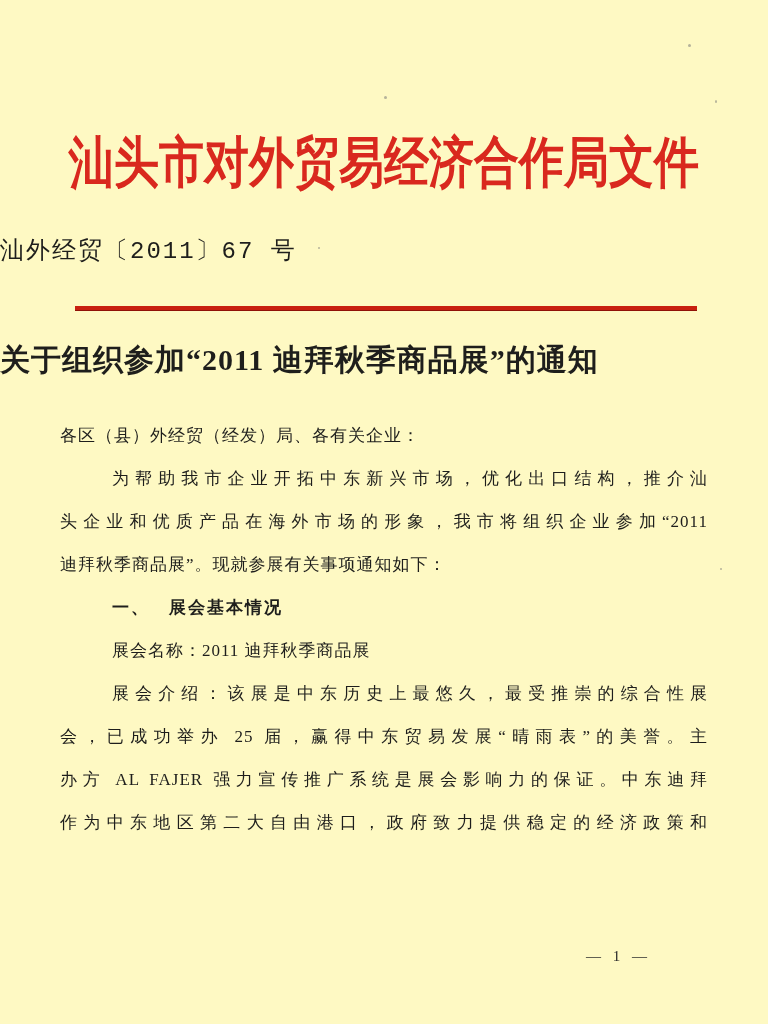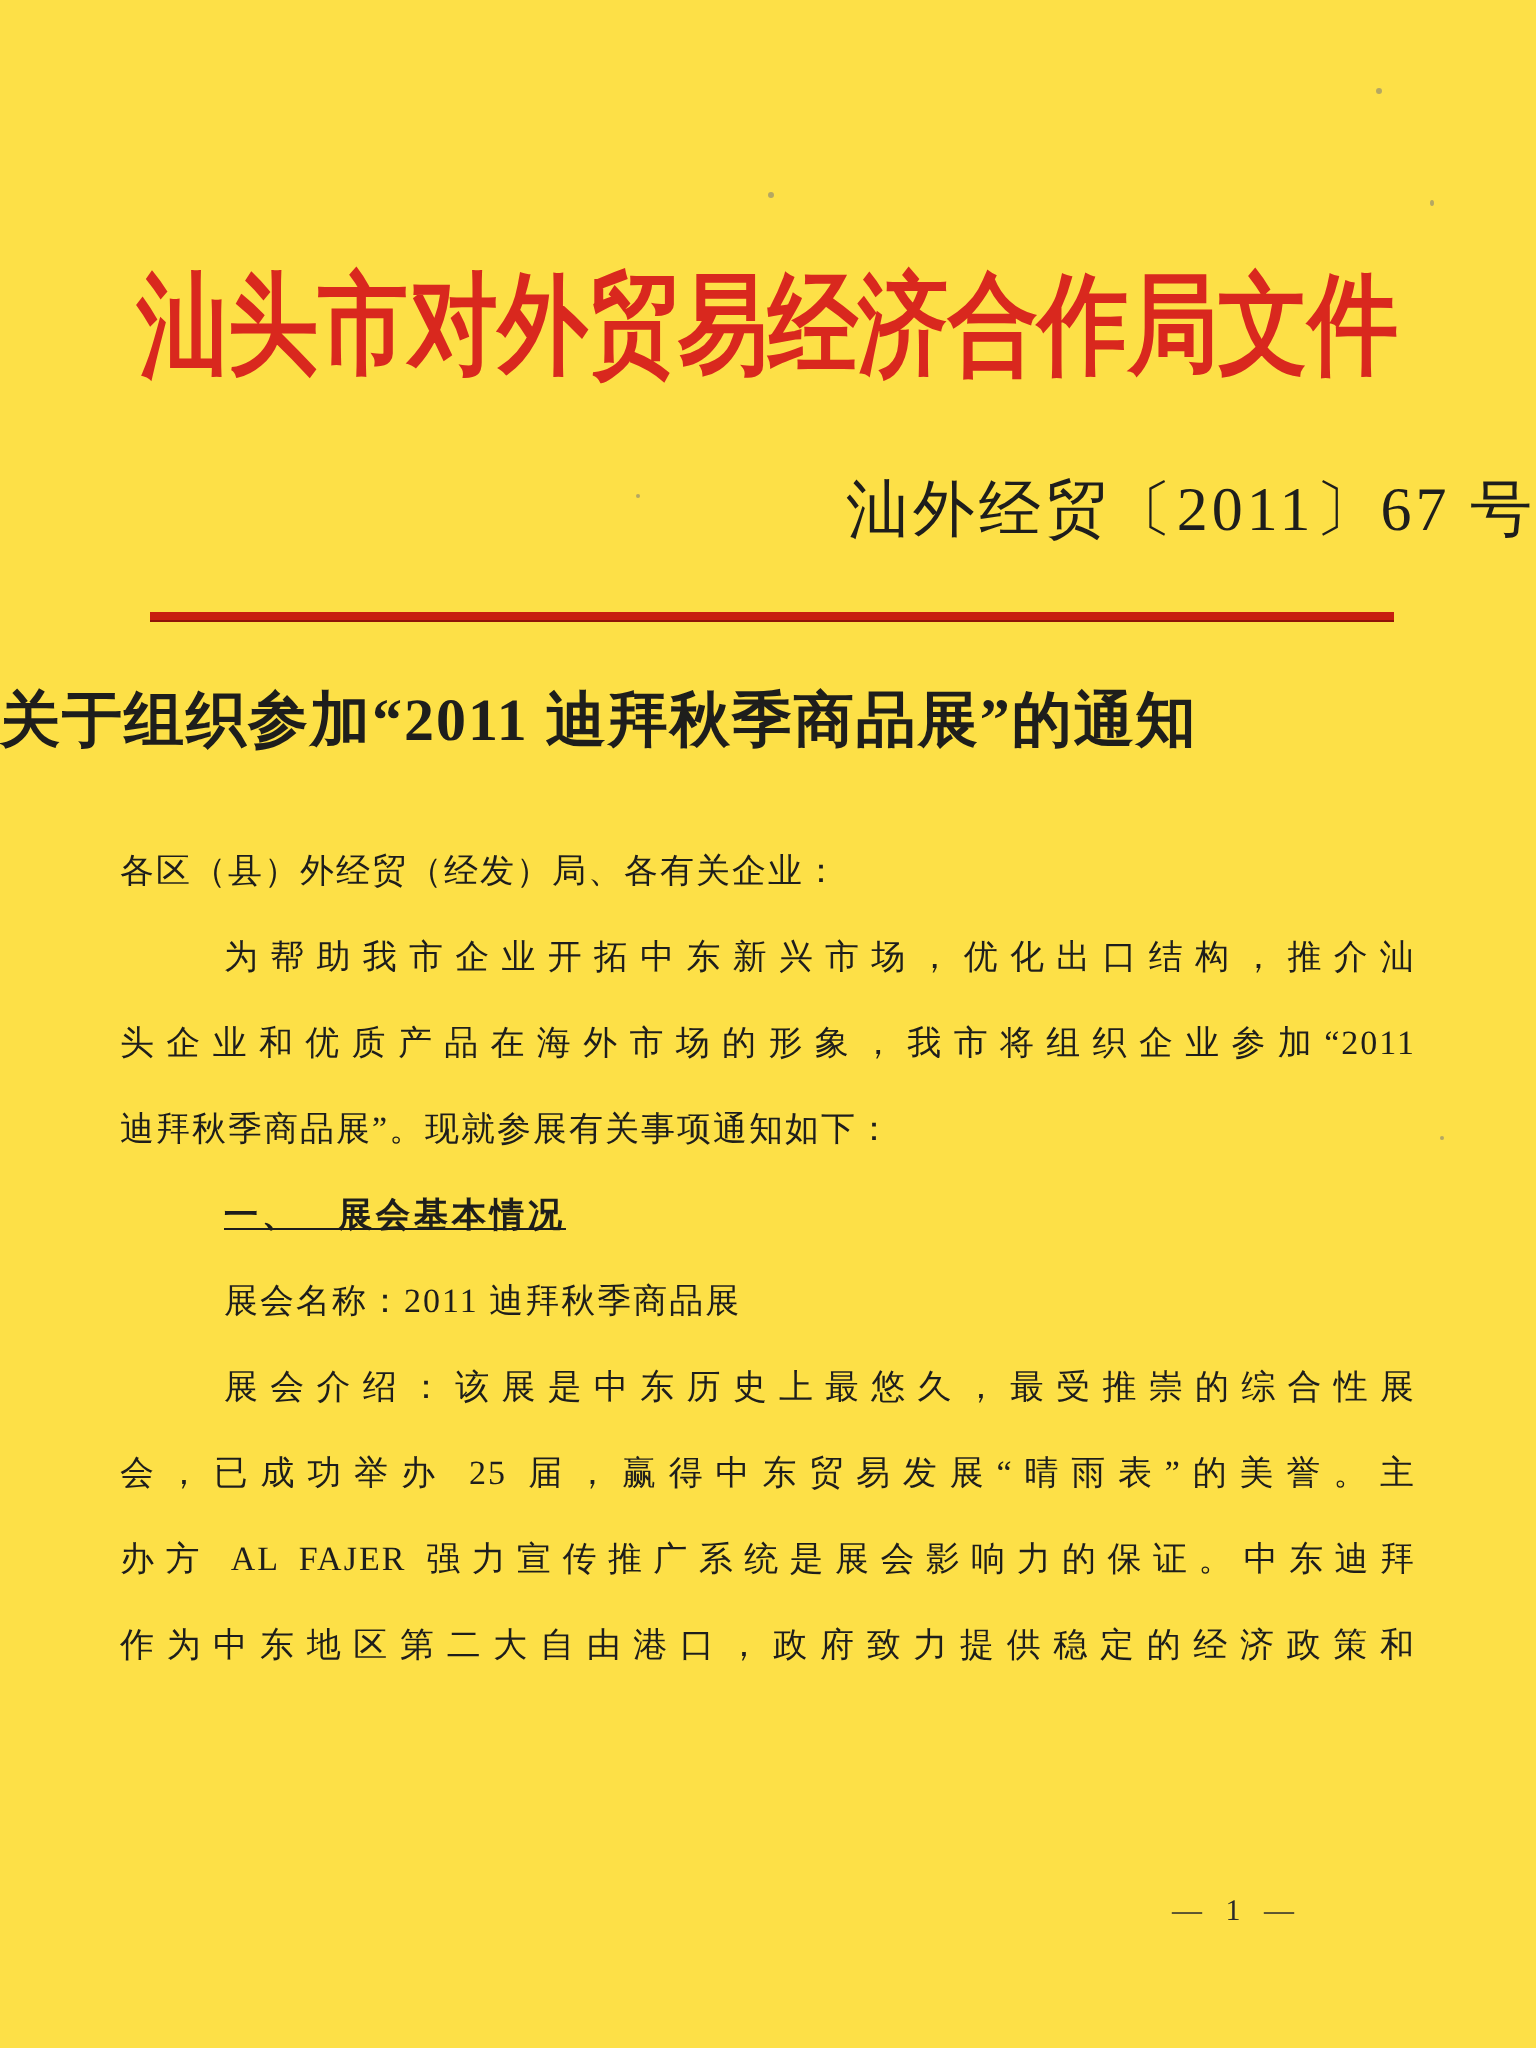--- a/index.html
+++ b/index.html
@@ -4,21 +4,21 @@
 <style>
   html, body {
     margin: 0;
     padding: 0;
     background: #ffffff;
   }
   .page {
     position: relative;
     width: 768px;
     height: 1024px;
-    background: #fde047;
+    background: #fef9c3;
     overflow: hidden;
     font-family: "Liberation Serif", "DejaVu Serif", serif;
     color: #1e1e1c;
   }
   .agency-title {
     position: absolute;
     top: 126px;
     left: 0;
     width: 768px;
     text-align: center;
@@ -28,24 +28,25 @@
     letter-spacing: 0px;
     white-space: nowrap;
     transform: scaleY(1.22);
     transform-origin: center top;
   }
   .doc-number {
     position: absolute;
     top: 234px;
     left: 0;
     width: 768px;
-    text-align: right;
-    font-size: 31px;
+    text-align: left;
+    font-size: 24px;
     letter-spacing: 2px;
     white-space: nowrap;
+    font-family: Liberation Mono, monospace;
   }
   .red-rule {
     position: absolute;
     top: 306px;
     left: 75px;
     width: 622px;
     height: 4px;
     background: var(--rule-red, #c8200f);
     border-bottom: 1px solid #8f1208;
   }
@@ -68,21 +69,21 @@
   }
   .line {
     height: 43px;
     line-height: 43px;
     font-size: 17px;
     letter-spacing: 1px;
     white-space: nowrap;
     overflow: hidden;
   }
   .line.indent { padding-left: 52px; }
-  .line.bold { font-weight: bold; letter-spacing: 2px; text-decoration: underline; }
+  .line.bold { font-weight: bold; letter-spacing: 2px; }
   .line.fill { text-align: justify; text-align-last: justify; }
   .page-number {
     position: absolute;
     top: 948px;
     left: 586px;
     font-size: 15px;
     letter-spacing: 4px;
     color: #2a2a2a;
     white-space: nowrap;
   }

